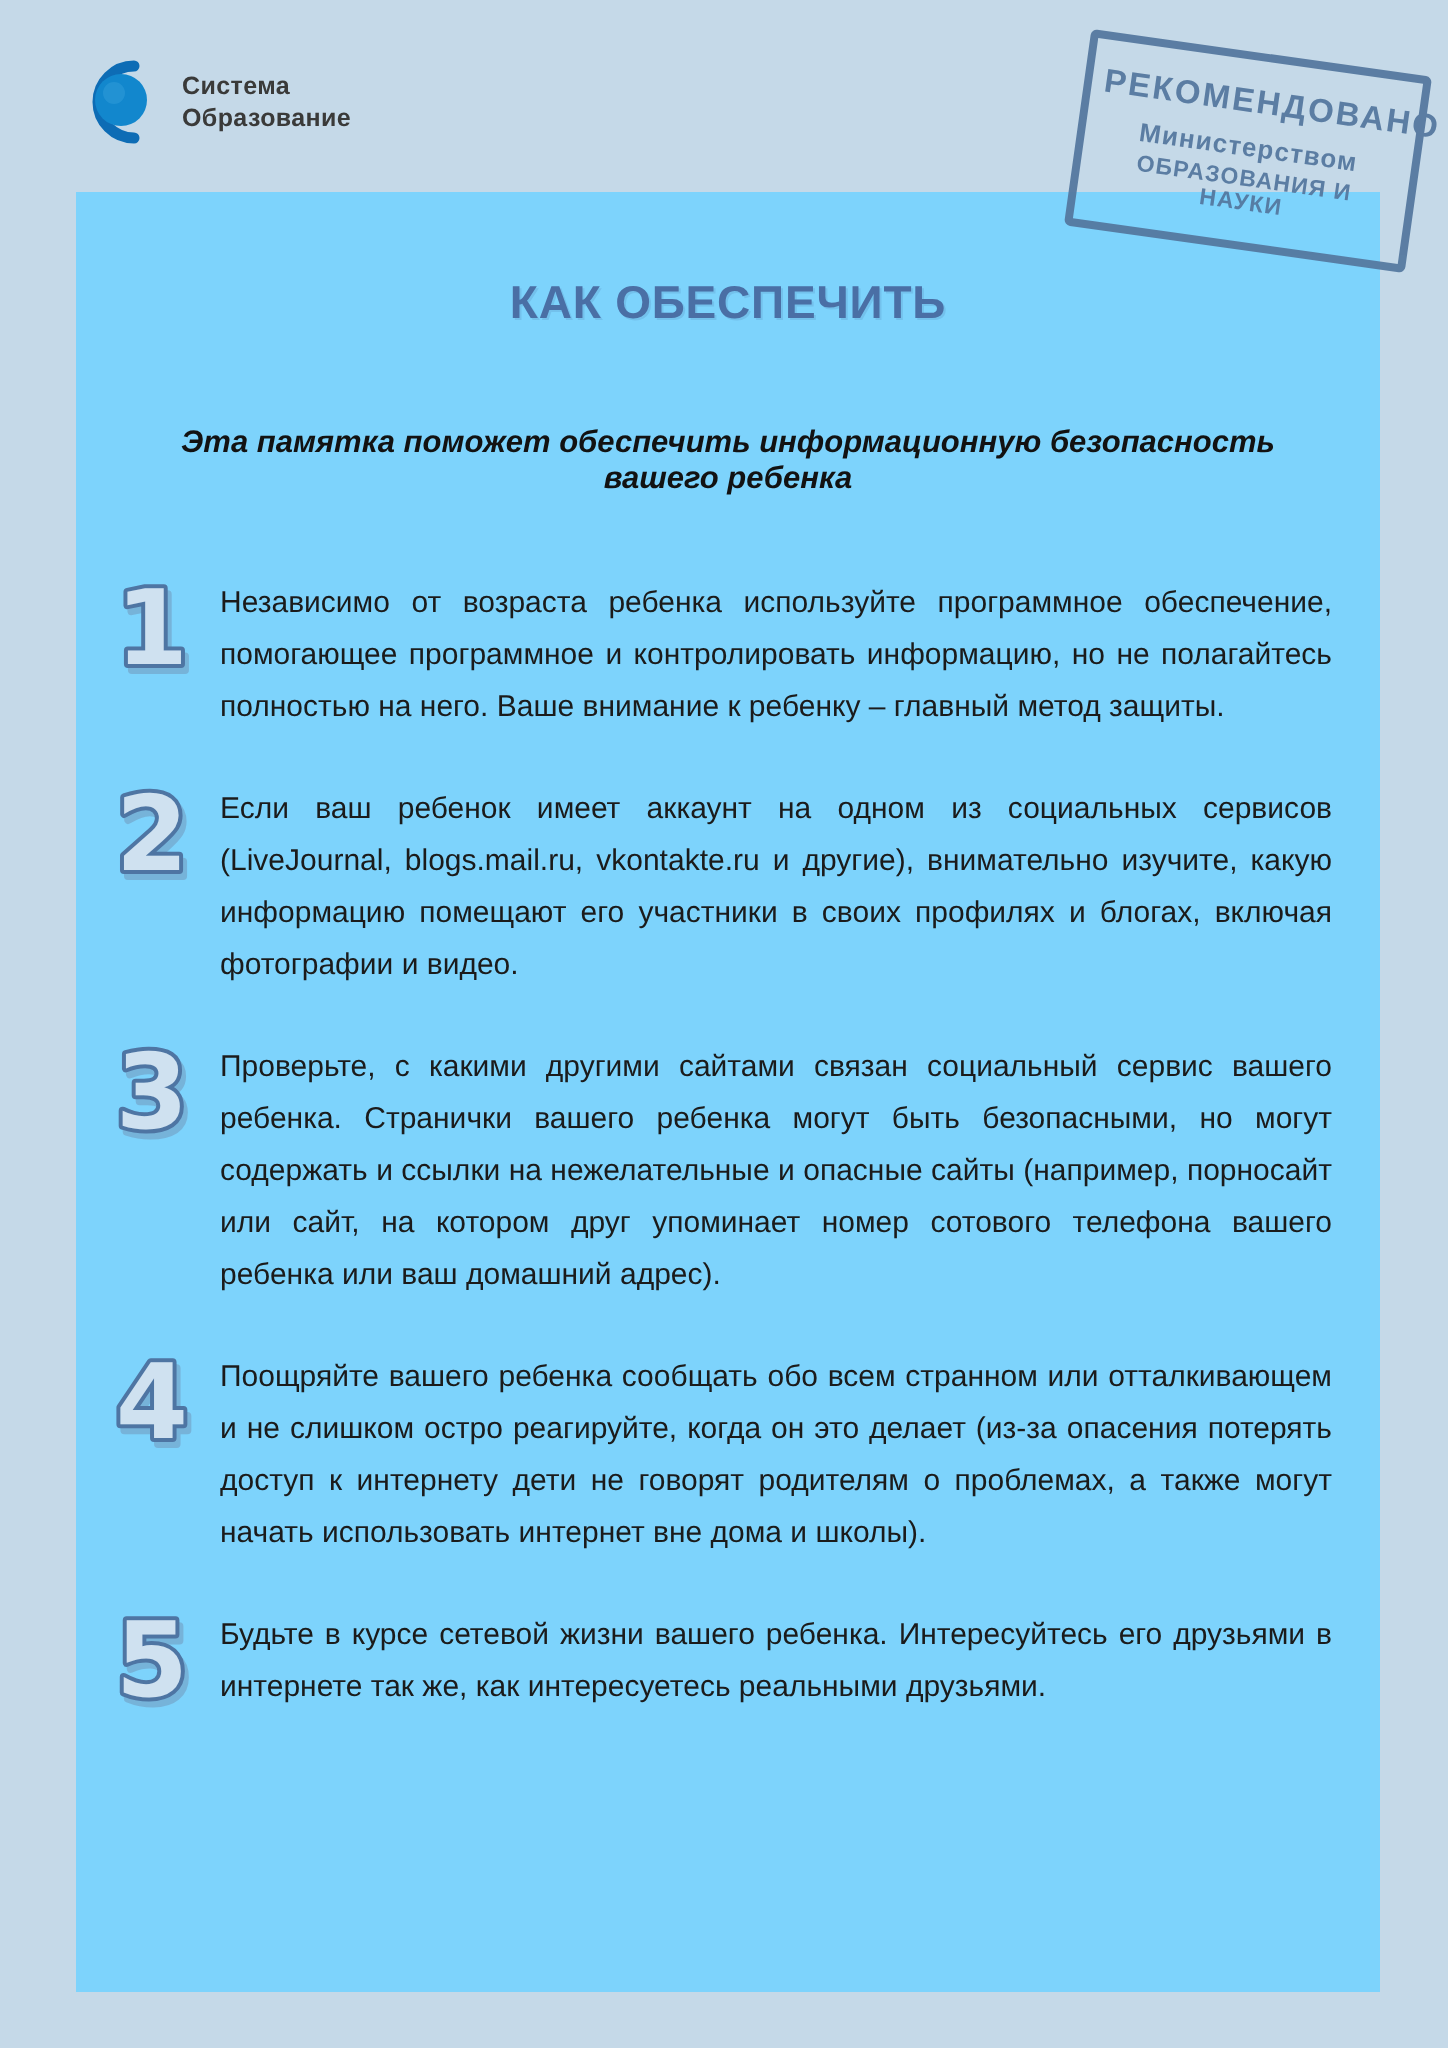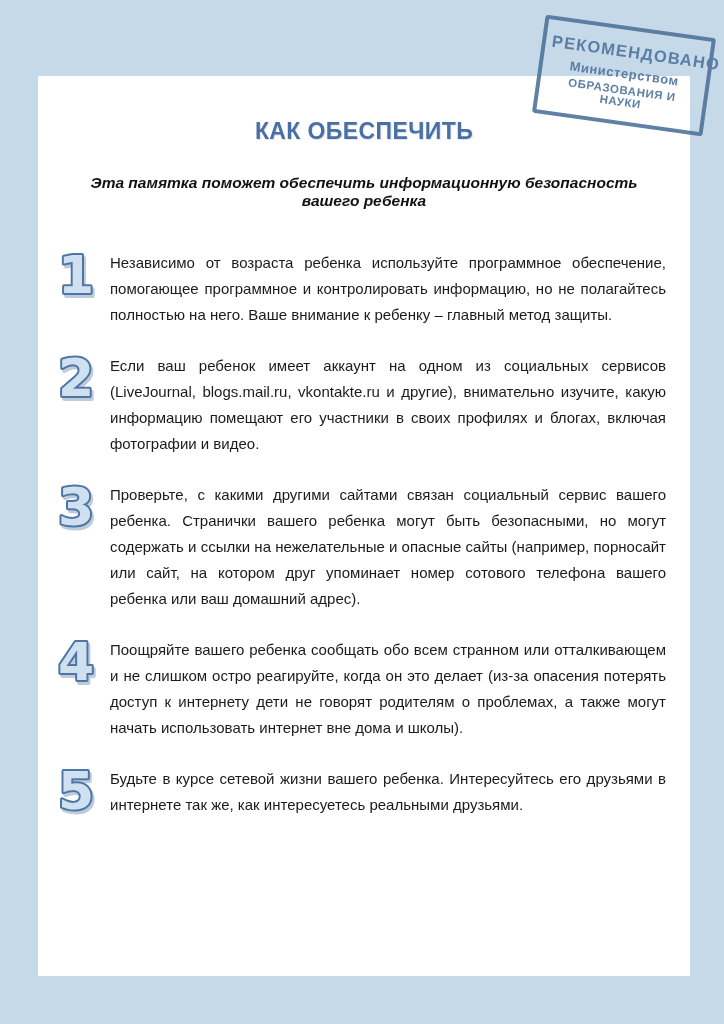--- a/index.html
+++ b/index.html
@@ -29,38 +29,38 @@
     color:#54779e;
     text-align:center;
     opacity:.93;
   }
   .stamp-line1 { font-size:16.5px; font-weight:900; letter-spacing:1.2px; }
   .stamp-line2 { font-size:13px;  font-weight:800; margin-top:5px; letter-spacing:.6px; }
   .stamp-line3 { font-size:11.5px; font-weight:800; margin-top:3px; letter-spacing:.6px; text-transform:uppercase; }
 
   
   .card {
-    position:absolute; left:38px; top:76px;
+    position:absolute; left:38px; top:96px;
     width:652px; height:900px;
-    background:#ffffff;
+    background:#7dd3fc;
     padding:40px 0 0;
   }
 
   .title {
     text-align:center;
     color:#4a6fa5;
     font-weight:bold;
     font-size:23px;
     line-height:30px;
     letter-spacing:.4px;
     text-shadow:1px 1px 0 rgba(74,111,165,.18);
   }
 
   .subtitle {
-    margin-top:28px;
+    margin-top:47px;
     padding:0 30px;
     text-align:center;
     font-style:italic;
     font-weight:bold;
     font-size:15.5px;
     color:#121212;
   }
 
   .section-heading {
     margin-top:35px;
@@ -96,20 +96,31 @@
     line-height:26px;
     color:#1b1b1b;
     text-align:justify;
   }
 </style>
 </head>
 <body>
 
 <div class="page">
 
+  <div class="logo">
+    <svg class="logo-mark" viewBox="0 0 46 46" aria-hidden="true">
+      <path d="M31,5 A18,18 0 1,0 31,41" fill="none" stroke="#0d6cb5" stroke-width="5.5" stroke-linecap="round"></path>
+      <circle cx="24.5" cy="22" r="13" fill="#1287cd"></circle>
+      <circle cx="21" cy="18.5" r="5.5" fill="#2f9bd8" opacity="0.55"></circle>
+    </svg>
+    <div class="logo-text">
+      <div>Система</div>
+      <div>Образование</div>
+    </div>
+  </div>
 
   <div class="stamp">
     <div class="stamp-line1">РЕКОМЕНДОВАНО</div>
     <div class="stamp-line2">Министерством</div>
     <div class="stamp-line3">образования и науки</div>
   </div>
 
   <div class="card">
 
     <h1 class="title">

